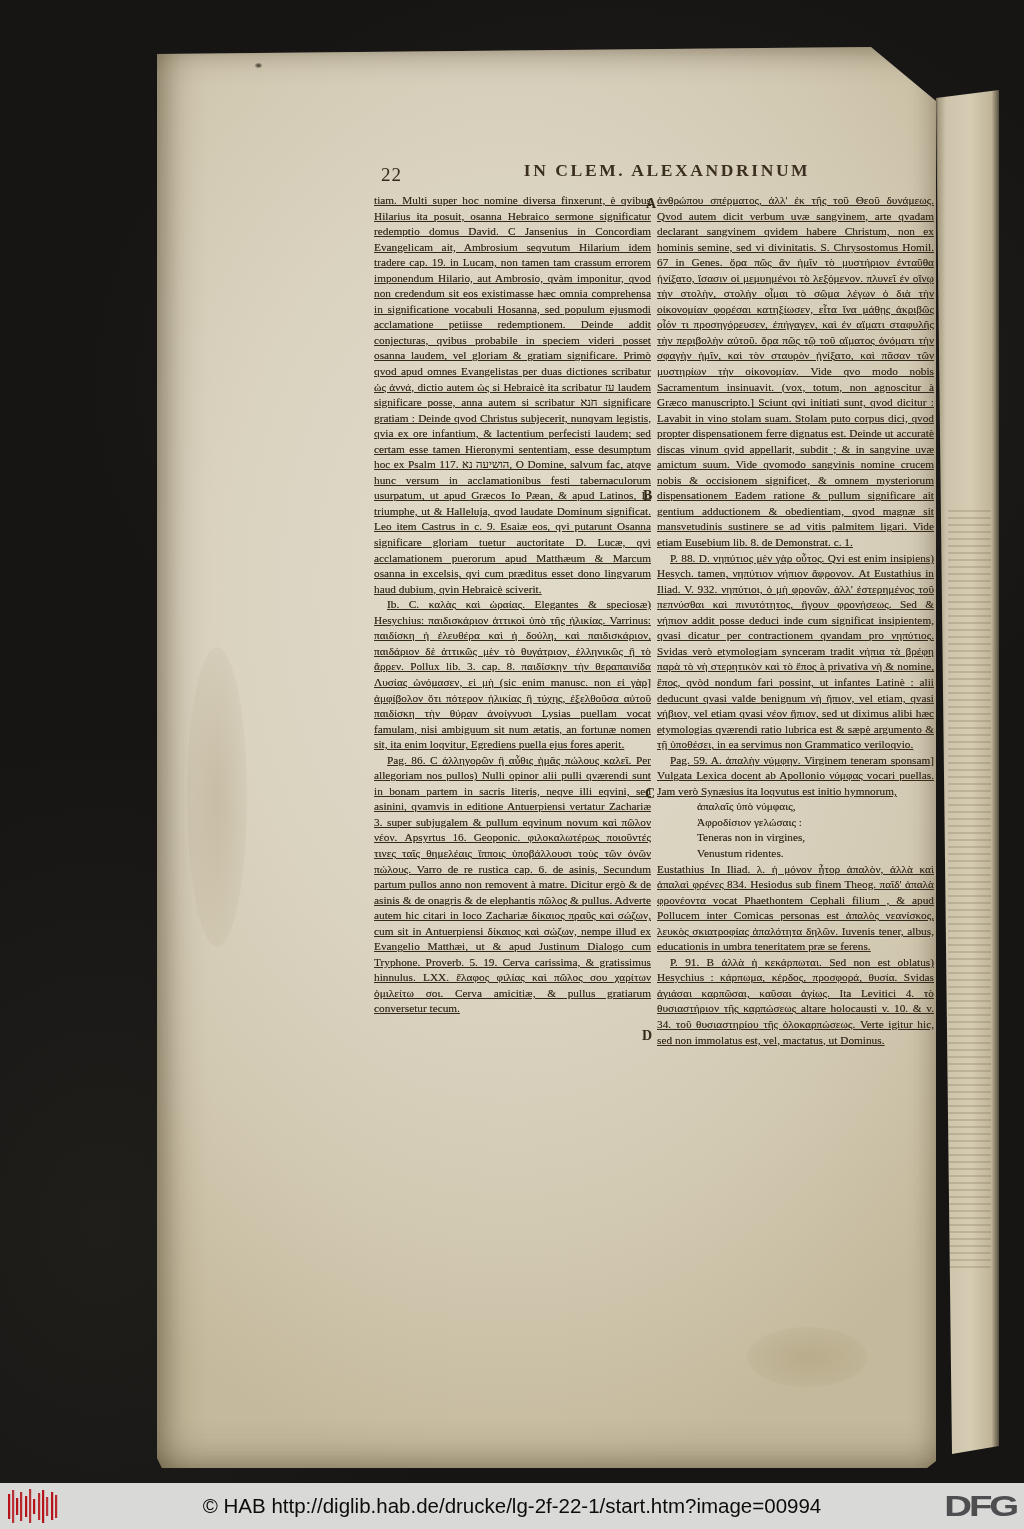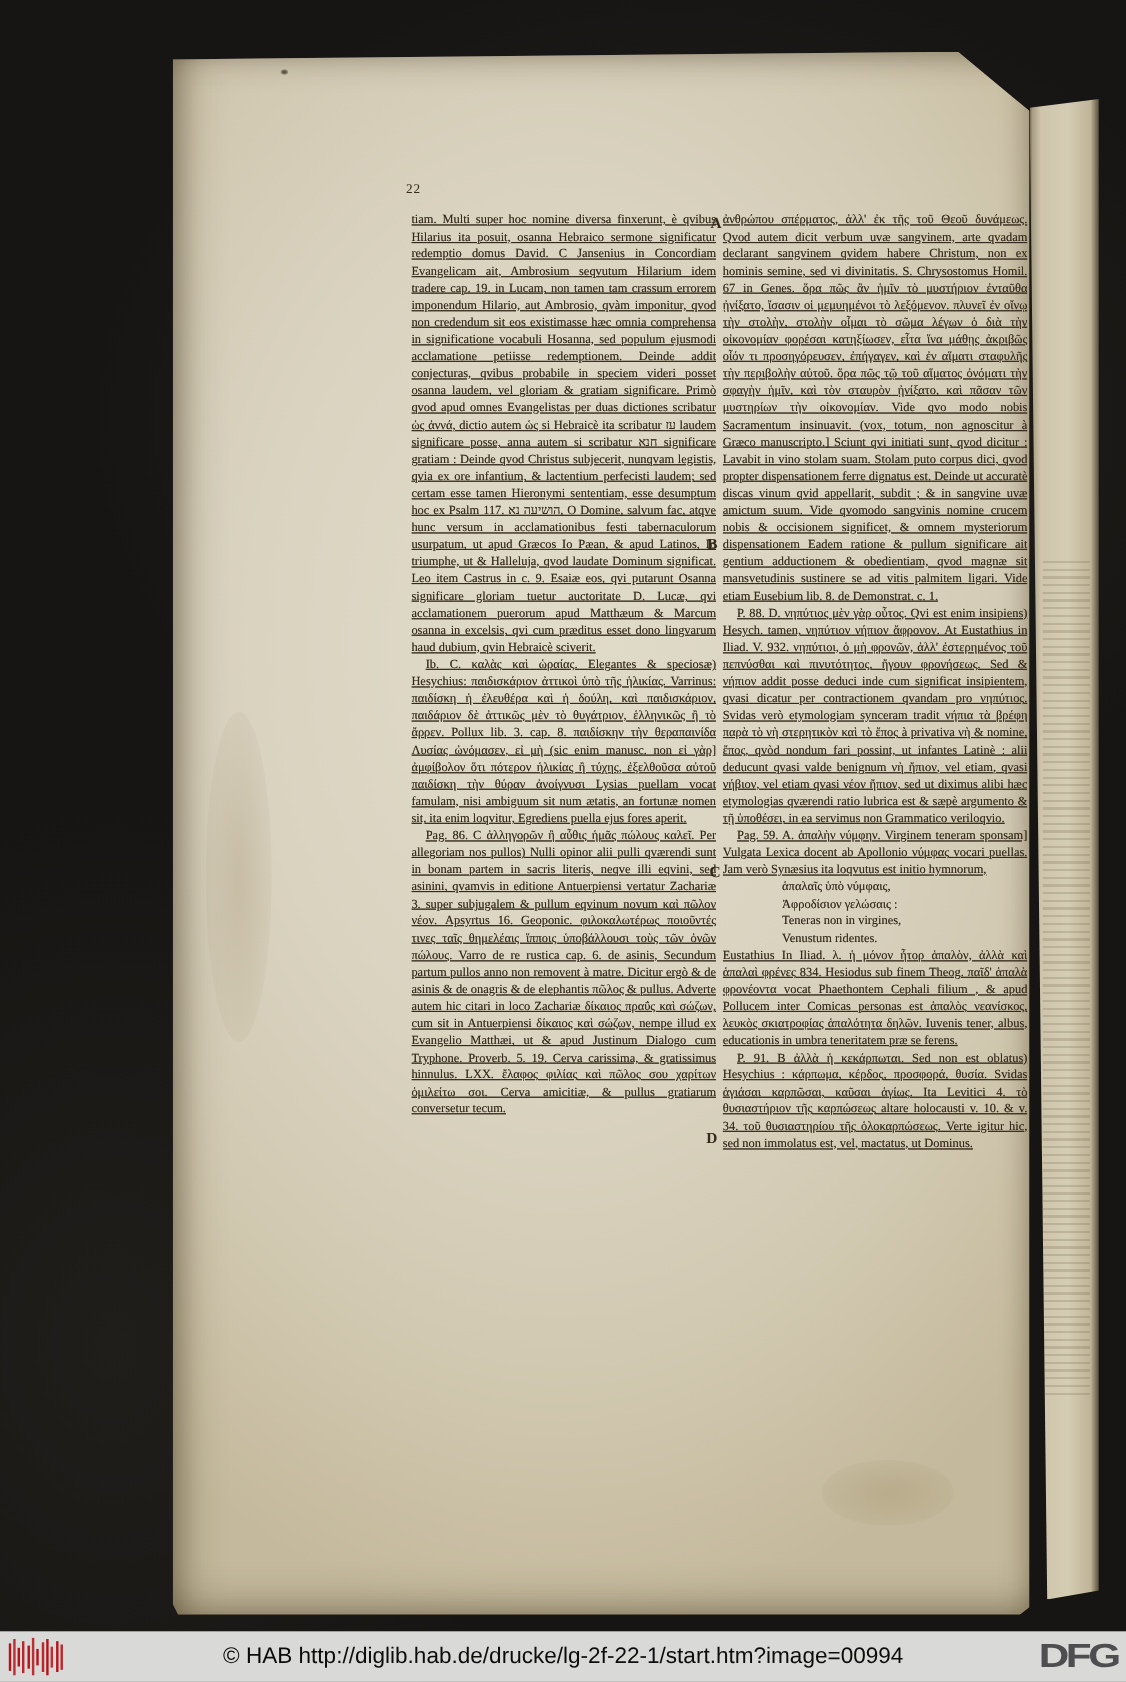--- a/index.html
+++ b/index.html
@@ -24,30 +24,30 @@
   #stain2{left:590px;top:1280px;width:120px;height:60px;background:radial-gradient(rgba(150,130,90,.25),rgba(150,130,90,0));}
   #stain3{left:30px;top:600px;width:60px;height:300px;background:radial-gradient(rgba(140,120,85,.22),rgba(140,120,85,0));}
   
   #stack{position:absolute;left:936px;top:90px;width:63px;height:1364px;
     background:linear-gradient(90deg,#6f6655 0%,#a79c82 4%,#cdc4ab 16%,#d4ccb3 55%,#c0b498 88%,#58503f 100%);
     clip-path:polygon(0px 8px,100% 0px,100% 1356px,16px 1364px);}
   #stack .bleed{position:absolute;left:12px;right:8px;top:420px;height:760px;opacity:.55;filter:blur(.7px);
     background:repeating-linear-gradient(180deg,rgba(92,76,50,.34) 0px,rgba(92,76,50,.34) 2px,rgba(0,0,0,0) 2px,rgba(0,0,0,0) 7px);}
   
   #print{position:absolute;left:0;top:0;width:100%;height:100%;color:#352a1b;}
-  #pageno{position:absolute;left:212px;top:117px;font-size:12px;letter-spacing:1px;}
+  #pageno{position:absolute;left:224px;top:117px;font-size:19px;letter-spacing:1px;}
   #runtitle{position:absolute;left:300px;top:113px;width:420px;text-align:center;
     font-size:17.5px;letter-spacing:2.6px;font-weight:bold;color:#3b2f1f;}
   .col{position:absolute;top:146px;width:277px;font-size:11.3px;line-height:15.55px;
     text-align:justify;color:#34291a;overflow:hidden;text-shadow:0 0 .4px rgba(52,41,26,.55);}
   #lcol{left:217px;height:1152px;}
   #rcol{left:500px;height:1140px;}
   .para{text-indent:0;text-decoration:underline;}
   .para.ind{text-indent:13px;}
-  .verse{margin-left:54px;text-align:left;}
+  .verse{margin-left:40px;text-align:left;}
   .verse.lat{}
   .mletter{position:absolute;font-size:14px;font-weight:bold;color:#34291a;}
   #mA{left:489px;top:149px;} #mB{left:486px;top:441px;}
   #mC{left:488px;top:739px;} #mD{left:485px;top:981px;}
   
   #footer{position:absolute;left:0;top:1483px;width:1024px;height:46px;background:#d9d9d7;
     font-family:Liberation Sans, sans-serif;}
   #hablogo{position:absolute;left:7px;top:5px;}
   #copyright{position:absolute;left:50%;top:50%;transform:translate(-50%,-50%);
     font-size:20.5px;color:#0c0c0c;white-space:nowrap;}
@@ -59,20 +59,21 @@
 
 <div id="stage">
 
   <div id="page">
     <div class="stain" id="stain1"></div>
     <div class="stain" id="stain2"></div>
     <div class="stain" id="stain3"></div>
 
     <div id="print">
       <div id="pageno">22</div>
+      <div id="runtitle">IN CLEM. ALEXANDRINUM</div>
 
       <span class="mletter" id="mA">A</span>
       <span class="mletter" id="mB">B</span>
       <span class="mletter" id="mC">C</span>
       <span class="mletter" id="mD">D</span>
 
       <div class="col" id="lcol">
         <div class="para">tiam. Multi super hoc nomine diversa finxerunt, è qvibus Hilarius ita posuit, osanna Hebraico sermone significatur redemptio domus David. C Jansenius in Concordiam Evangelicam ait, Ambrosium seqvutum Hilarium idem tradere cap. 19. in Lucam, non tamen tam crassum errorem imponendum Hilario, aut Ambrosio, qvàm imponitur, qvod non credendum sit eos existimasse hæc omnia comprehensa in significatione vocabuli Hosanna, sed populum ejusmodi acclamatione petiisse redemptionem. Deinde addit conjecturas, qvibus probabile in speciem videri posset osanna laudem, vel gloriam &amp; gratiam significare. Primò qvod apud omnes Evangelistas per duas dictiones scribatur ὡς ἀννά, dictio autem ὡς si Hebraicè ita scribatur עז laudem significare posse, anna autem si scribatur חנא significare gratiam : Deinde qvod Christus subjecerit, nunqvam legistis, qvia ex ore infantium, &amp; lactentium perfecisti laudem; sed certam esse tamen Hieronymi sententiam, esse desumptum hoc ex Psalm 117. הושיעה נא, O Domine, salvum fac, atqve hunc versum in acclamationibus festi tabernaculorum usurpatum, ut apud Græcos Io Pæan, &amp; apud Latinos, Io triumphe, ut &amp; Halleluja, qvod laudate Dominum significat. Leo item Castrus in c. 9. Esaiæ eos, qvi putarunt Osanna significare gloriam tuetur auctoritate D. Lucæ, qvi acclamationem puerorum apud Matthæum &amp; Marcum osanna in excelsis, qvi cum præditus esset dono lingvarum haud dubium, qvin Hebraicè sciverit.</div>
         <div class="para ind">Ib. C. καλὰς καὶ ὡραίας. Elegantes &amp; speciosæ) Hesychius: παιδισκάριον ἀττικοὶ ὑπὸ τῆς ἡλικίας. Varrinus: παιδίσκη ἡ ἐλευθέρα καὶ ἡ δούλη, καὶ παιδισκάριον, παιδάριον δὲ ἀττικῶς μὲν τὸ θυγάτριον, ἑλληνικῶς ἢ τὸ ἄρρεν. Pollux lib. 3. cap. 8. παιδίσκην τὴν θεραπαινίδα Λυσίας ὠνόμασεν, εἰ μὴ (sic enim manusc. non εἰ γὰρ] ἀμφίβολον ὅτι πότερον ἡλικίας ἢ τύχης, ἐξελθοῦσα αὐτοῦ παιδίσκη τὴν θύραν ἀνοίγνυσι Lysias puellam vocat famulam, nisi ambiguum sit num ætatis, an fortunæ nomen sit, ita enim loqvitur, Egrediens puella ejus fores aperit.</div>
         <div class="para ind">Pag. 86. C ἀλληγορῶν ἢ αὖθις ἡμᾶς πώλους καλεῖ. Per allegoriam nos pullos) Nulli opinor alii pulli qværendi sunt in bonam partem in sacris literis, neqve illi eqvini, sed asinini, qvamvis in editione Antuerpiensi vertatur Zachariæ 3. super subjugalem &amp; pullum eqvinum novum καὶ πῶλον νέον. Apsyrtus 16. Geoponic. φιλοκαλωτέρως ποιοῦντές τινες ταῖς θημελέαις ἵπποις ὑποβάλλουσι τοὺς τῶν ὀνῶν πώλους. Varro de re rustica cap. 6. de asinis, Secundum partum pullos anno non removent à matre. Dicitur ergò &amp; de asinis &amp; de onagris &amp; de elephantis πῶλος &amp; pullus. Adverte autem hic citari in loco Zachariæ δίκαιος πραΰς καὶ σώζων, cum sit in Antuerpiensi δίκαιος καὶ σώζων, nempe illud ex Evangelio Matthæi, ut &amp; apud Justinum Dialogo cum Tryphone. Proverb. 5. 19. Cerva carissima, &amp; gratissimus hinnulus. LXX. ἔλαφος φιλίας καὶ πῶλος σου χαρίτων ὁμιλείτω σοι. Cerva amicitiæ, &amp; pullus gratiarum conversetur tecum.</div>

